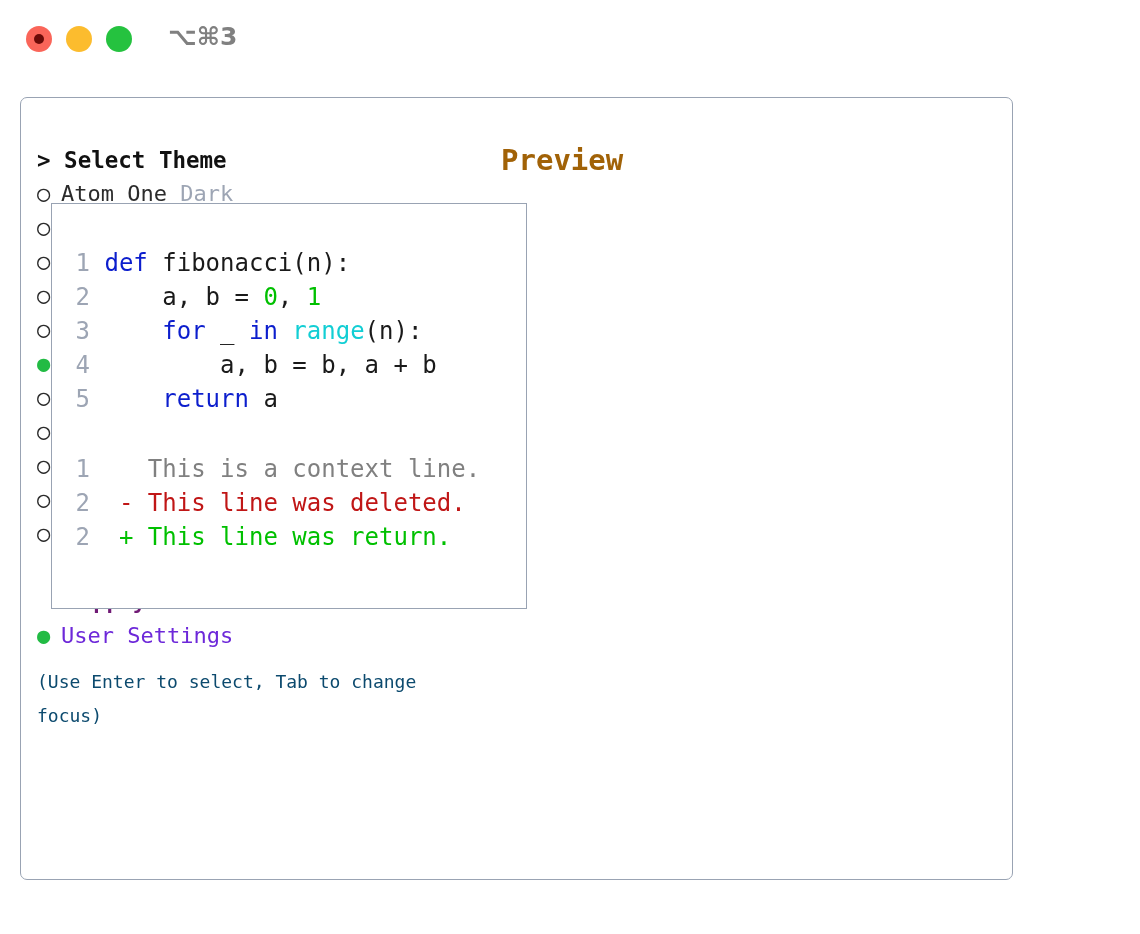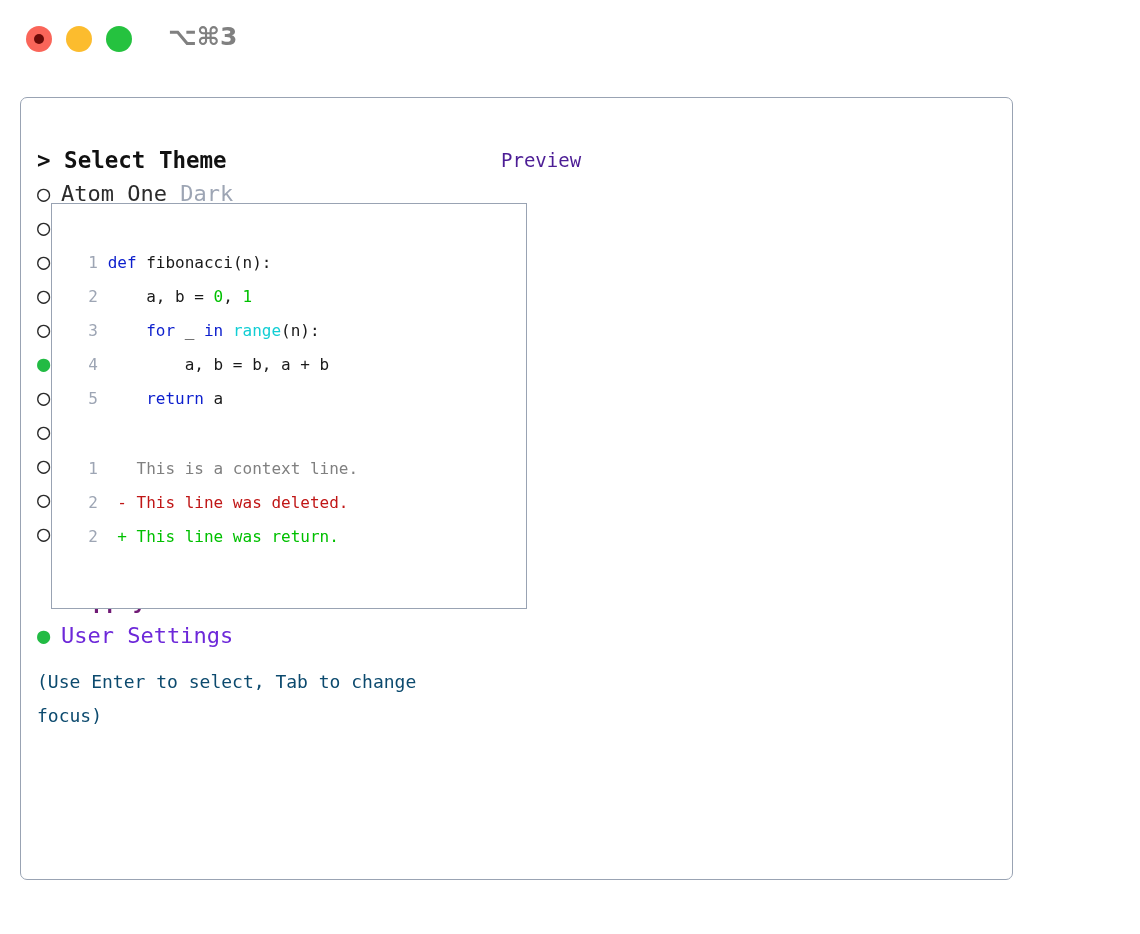--- a/index.html
+++ b/index.html
@@ -119,40 +119,40 @@
   }
 
   
   #right-col {
     position: absolute;
     left: 480px;
     top: 45px;
     width: 500px;
   }
   #preview-title {
-    font-size: 19px;
-    font-weight: normal;
-    color: #4c1d95;
+    font-size: 29px;
+    font-weight: bold;
+    color: #a16207;
     line-height: 34px;
   }
   #preview-box {
     position: absolute;
     left: 30px;
     top: 105px;
     width: 476px;
     height: 406px;
     box-sizing: border-box;
     border: 1.6px solid #99a3b3;
     background: #ffffff;
   }
   .code-block {
     position: absolute;
-    left: 24px;
+    left: 16px;
     white-space: pre;
-    font-size: 16px;
+    font-size: 24px;
     line-height: 34px;
   }
   #code-top  { top: 42px; }
   #code-diff { top: 248px; }
   .ln {
     display: inline-block;
     width: 22px;
     text-align: right;
     color: #9da5b4;
   }

